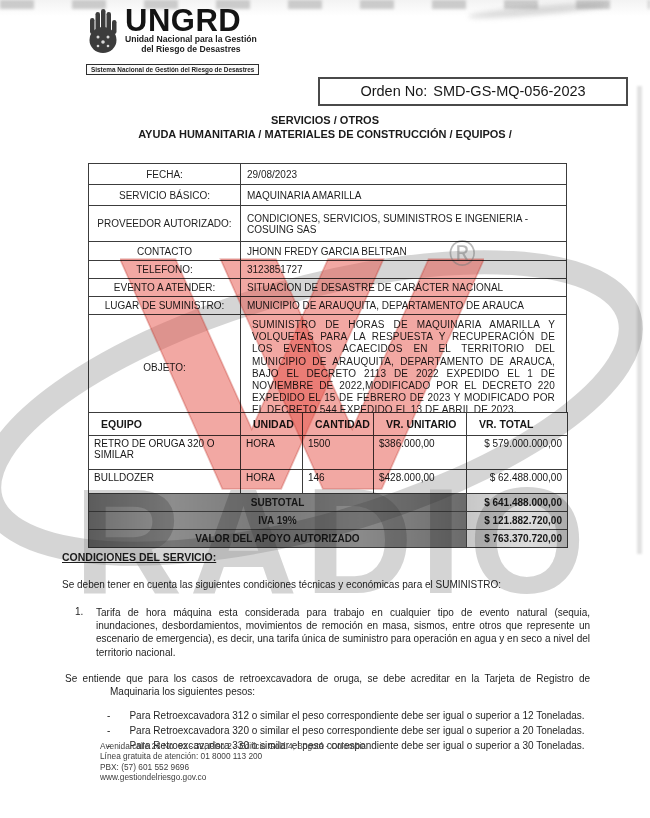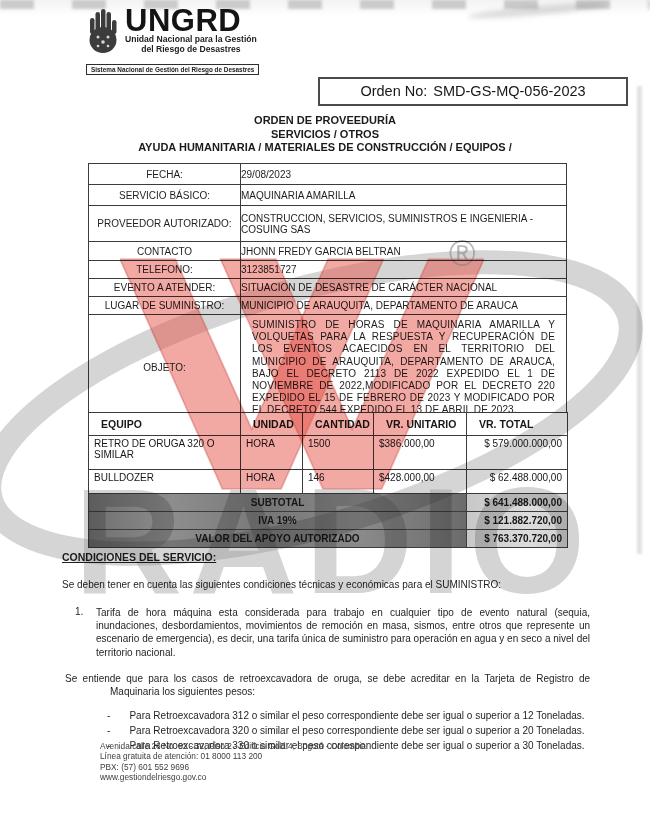--- a/index.html
+++ b/index.html
@@ -33,21 +33,21 @@
     font-size:14.5px;line-height:25px;text-align:center;color:#171717;background:#fff;}
   .order-box .num{margin-left:6px;text-align:center;}
 
   
   .title{position:absolute;left:65px;top:114px;width:520px;text-align:center;
     font-size:11px;font-weight:bold;line-height:13.5px;color:#1b1b1b;}
 
   
   table{border-collapse:collapse;table-layout:fixed;background:#fff;}
   .info-table{position:absolute;left:88px;top:163px;width:479px;}
-  .info-table td{border:1px solid #3c3c3c;font-size:10px;color:#1e1e1e;padding:2px 0;vertical-align:middle;}
+  .info-table td{border:1px solid #3c3c3c;font-size:10px;color:#1e1e1e;padding:2px 6px;vertical-align:middle;}
   .info-table td.lbl{width:147px;text-align:center;padding:2px 2px;}
   .info-table tr.h21{height:21px}.info-table tr.h36{height:36px}.info-table tr.h19{height:19px}.info-table tr.h18{height:18px}
   .info-table tr.objeto td.val{text-align:justify;line-height:12.2px;padding:4px 11px;letter-spacing:.15px;}
 
   
   .eq-table{position:absolute;left:88px;top:412px;width:479px;}
   .eq-table th,.eq-table td{border:1px solid #3c3c3c;font-size:10.5px;color:#171717;padding:2px 5px;vertical-align:top;}
   .eq-table th{text-align:left;font-weight:bold;height:18px;vertical-align:middle;padding-left:12px;}
   .eq-table td{font-size:10px;}
   .eq-table tr.r1{height:34px}.eq-table tr.r2{height:24px}.eq-table tr.tot{height:18px}
@@ -118,38 +118,37 @@
       </div>
     </div>
     <div class="banner">Sistema Nacional de Gestión del Riesgo de Desastres</div>
   </div>
 
   <div class="order-box">
     <span>Orden No:</span><span class="num">SMD-GS-MQ-056-2023</span>
   </div>
 
   <div class="title">
-    <div>ORDEN DE PROVEEDURÍA</div>
     <div>SERVICIOS / OTROS</div>
     <div>AYUDA HUMANITARIA / MATERIALES DE CONSTRUCCIÓN / EQUIPOS /</div>
   </div>
 
   <table class="info-table">
     <tbody>
         <tr class="h21">
       <td class="lbl">FECHA:</td>
       <td class="val">29/08/2023</td>
     </tr>
     <tr class="h21">
       <td class="lbl">SERVICIO BÁSICO:</td>
       <td class="val">MAQUINARIA AMARILLA</td>
     </tr>
     <tr class="h36">
       <td class="lbl">PROVEEDOR AUTORIZADO:</td>
-      <td class="val">CONSTRUCCION, SERVICIOS, SUMINISTROS E INGENIERIA -COSUING SAS</td>
+      <td class="val">CONDICIONES, SERVICIOS, SUMINISTROS E INGENIERIA -COSUING SAS</td>
     </tr>
     <tr class="h19">
       <td class="lbl">CONTACTO</td>
       <td class="val">JHONN FREDY GARCIA BELTRAN</td>
     </tr>
     <tr class="h18">
       <td class="lbl">TELEFONO:</td>
       <td class="val">3123851727</td>
     </tr>
     <tr class="h18">

